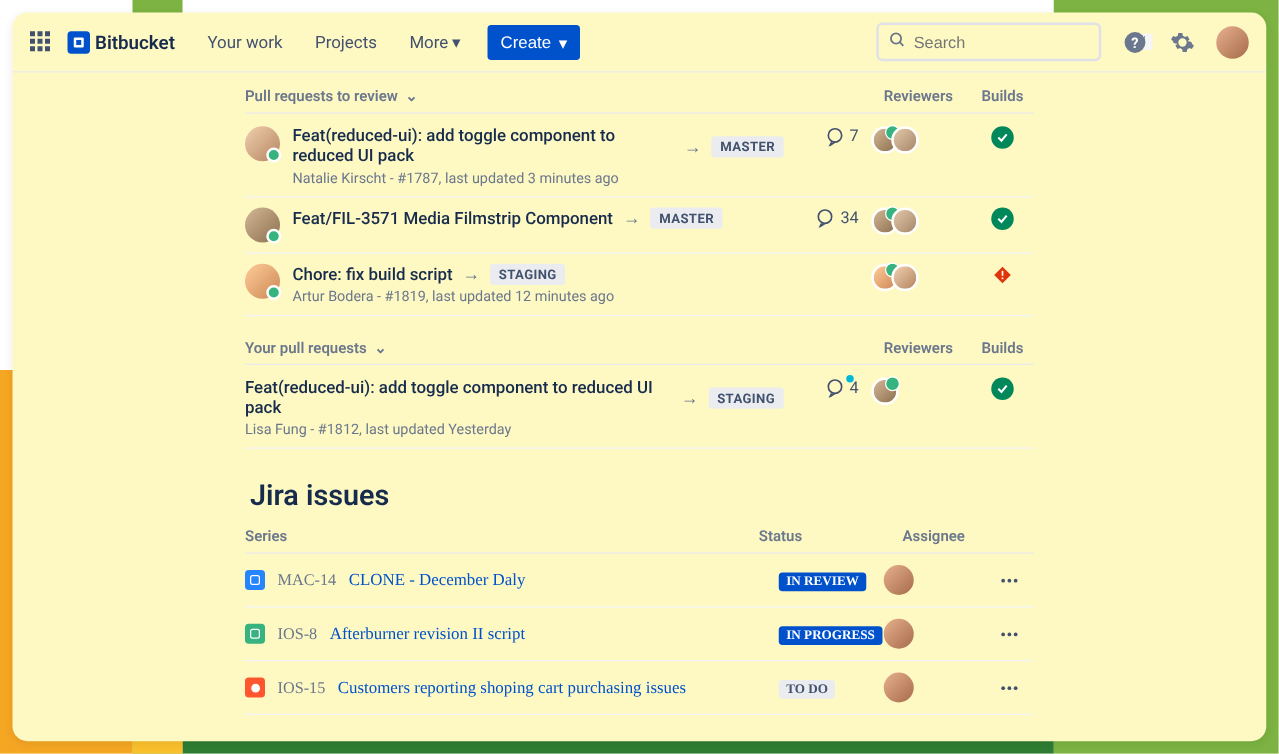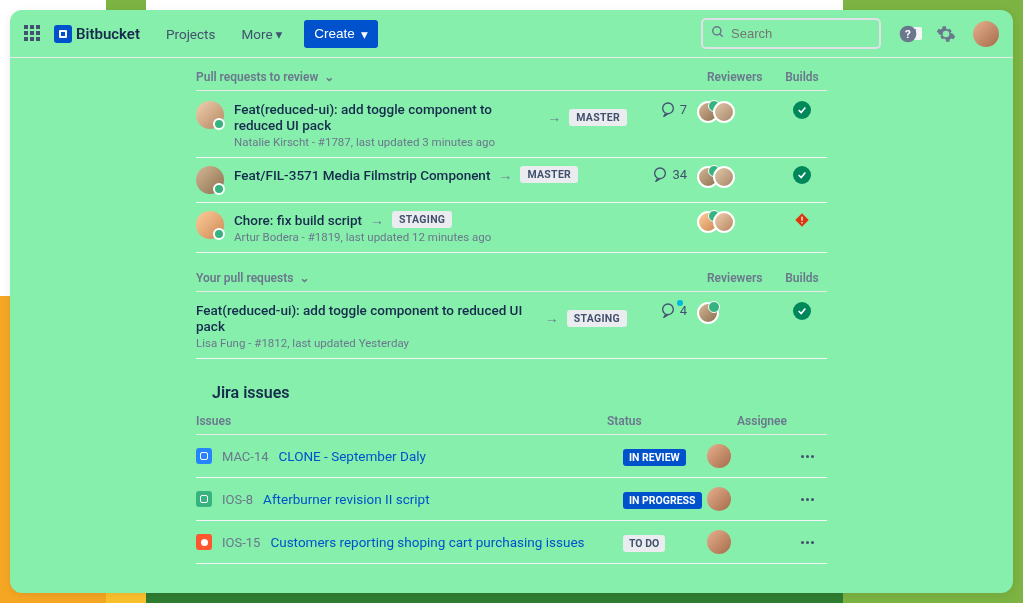--- a/index.html
+++ b/index.html
@@ -13,21 +13,21 @@
 .bg-bottom-yellow { position: absolute; left: 106px; bottom: 0; width: 40px; height: 20px; background: #fbc02d; z-index: 0; }
 
 
 .star { position: absolute; z-index: 1; }
 .star svg { stroke: #1b1b1b; stroke-width: 3.5; stroke-linecap: round; fill: none; }
 .star1 { left: 33px; top: 95px; }
 .star2 { left: 75px; top: 165px; }
 .star3 { right: 10px; top: 460px; }
 .star4 { right: 100px; top: 480px; }
 
-.panel { position: absolute; left: 10px; top: 10px; right: 10px; bottom: 10px; background: #86efac; border-radius: 12px; z-index: 5; box-shadow: 0 2px 8px rgba(0,0,0,0.08); overflow: hidden; }
+.panel { position: absolute; left: 10px; top: 10px; right: 10px; bottom: 10px; background: #fef9c3; border-radius: 12px; z-index: 5; box-shadow: 0 2px 8px rgba(0,0,0,0.08); overflow: hidden; }
 
 
 .hdr { display: flex; align-items: center; height: 48px; padding: 0 14px; border-bottom: 1px solid #eaeaea; gap: 6px; }
 .apps-icon { width: 18px; height: 18px; display: grid; grid-template-columns: repeat(3,4px); grid-template-rows: repeat(3,4px); gap: 2px; cursor: pointer; }
 .apps-icon span { background: #42526e; width: 4px; height: 4px; }
 .bb-logo { display: flex; align-items: center; gap: 4px; margin-left: 6px; margin-right: 10px; cursor: pointer; }
 .bb-mark { width: 18px; height: 18px; background: #0052cc; border-radius: 3px; display: flex; align-items: center; justify-content: center; }
 .bb-mark-inner { width: 8px; height: 8px; border: 2px solid #fff; border-radius: 1px; }
 .bb-word { font-weight: 600; font-size: 15px; color: #172b4d; }
 .nav-item { padding: 0 10px; font-size: 13.5px; color: #42526e; cursor: pointer; height: 48px; display: flex; align-items: center; }
@@ -61,28 +61,28 @@
 .pr-meta { font-size: 11.5px; color: #6b778c; margin-top: 2px; }
 .pr-comments { display: flex; align-items: center; gap: 4px; color: #42526e; font-size: 13px; width: 50px; justify-content: flex-end; }
 .pr-reviewers { width: 70px; display: flex; align-items: center; }
 .rev-stack { display: flex; }
 .rev-av { width: 22px; height: 22px; border-radius: 50%; background: #ccc; border: 2px solid #fff; margin-left: -6px; position: relative; }
 .rev-av:first-child { margin-left: 0; }
 .rev-check::after { content: ''; position: absolute; top: -3px; right: -3px; width: 10px; height: 10px; background: #36b37e; border: 1.5px solid #fff; border-radius: 50%; }
 .pr-build { width: 50px; display: flex; justify-content: center; }
 .build-ok { width: 18px; height: 18px; background: #00875a; border-radius: 50%; display: flex; align-items: center; justify-content: center; color: #fff; font-size: 11px; }
 
-.jira-h2 { font-size: 16px; font-weight: 600; color: #172b4d; margin: 24px 16px 12px; }
+.jira-h2 { font-size: 23px; font-weight: 600; color: #172b4d; margin: 24px 4px 12px; }
 .jira-hdrs { display: flex; font-size: 12px; font-weight: 600; color: #6b778c; border-bottom: 1px solid #eaeaea; padding-bottom: 6px; }
 .jira-col-iss { flex: 1; }
 .jira-col-stat { width: 100px; }
-.jira-col-asg { width: 80px; text-align: right; }
+.jira-col-asg { width: 80px; text-align: center; }
 .jira-col-act { width: 40px; }
 
-.jira-row { display: flex; align-items: center; padding: 9px 0; border-bottom: 1px solid #f4f5f7; }
+.jira-row { display: flex; align-items: center; padding: 9px 0; border-bottom: 1px solid #f4f5f7; font-family: Liberation Serif, serif; }
 .jira-icon { width: 16px; height: 16px; border-radius: 3px; display: flex; align-items: center; justify-content: center; margin-right: 10px; flex-shrink: 0; }
 .jira-icon.story { background: #36b37e; }
 .jira-icon.task { background: #2684ff; }
 .jira-icon.bug { background: #ff5630; }
 .jira-icon-inner { width: 8px; height: 8px; border: 1.5px solid #fff; border-radius: 2px; }
 .jira-icon.bug .jira-icon-inner { border-radius: 50%; background: #fff; border: none; width: 7px; height: 7px; }
 .jira-key { color: #6b778c; font-size: 13px; margin-right: 10px; }
 .jira-sum { color: #0052cc; font-size: 13.5px; flex: 1; cursor: pointer; }
 .jira-status { width: 84px; }
 .status-lozenge { display: inline-block; font-size: 10.5px; font-weight: 700; padding: 2px 6px; border-radius: 3px; }
@@ -135,20 +135,21 @@
         <span></span>
         <span></span>
         <span></span>
       </div>
     <div class="bb-logo">
       <div class="bb-mark">
           <div class="bb-mark-inner"></div>
         </div>
       <span class="bb-word">Bitbucket</span>
     </div>
+    <div class="nav-item">Your work</div>
     <div class="nav-item">Projects</div>
     <div class="nav-item">
         <span>More</span>
         <span class="chev">▾</span>
       </div>
     <button class="create-btn">
         <span>Create</span>
         <span>▾</span>
       </button>
     <div class="hdr-spacer"></div>
@@ -313,32 +314,32 @@
               <svg width="10" height="10" viewBox="0 0 24 24" fill="none" stroke="#fff" stroke-width="4">
                 <polyline points="4,12 10,18 20,6"></polyline>
               </svg>
             </div>
           </div>
   </div>
       </div>
 
     <h2 class="jira-h2">Jira issues</h2>
     <div class="jira-hdrs">
-      <div class="jira-col-iss">Issues</div>
+      <div class="jira-col-iss">Series</div>
       <div class="jira-col-stat">Status</div>
       <div class="jira-col-asg">Assignee</div>
       <div class="jira-col-act"></div>
     </div>
     <div id="jira-list">
         <div class="jira-row">
     <div class="jira-icon task">
             <div class="jira-icon-inner"></div>
           </div>
     <span class="jira-key">MAC-14</span>
-    <span class="jira-sum">CLONE - September Daly</span>
+    <span class="jira-sum">CLONE - December Daly</span>
     <div class="jira-status"><span class="status-lozenge review">IN REVIEW</span></div>
     <div class="jira-asg">
             <div class="jira-asg-av"></div>
           </div>
     <div class="jira-more">
             <span></span>
             <span></span>
             <span></span>
           </div>
   </div>

